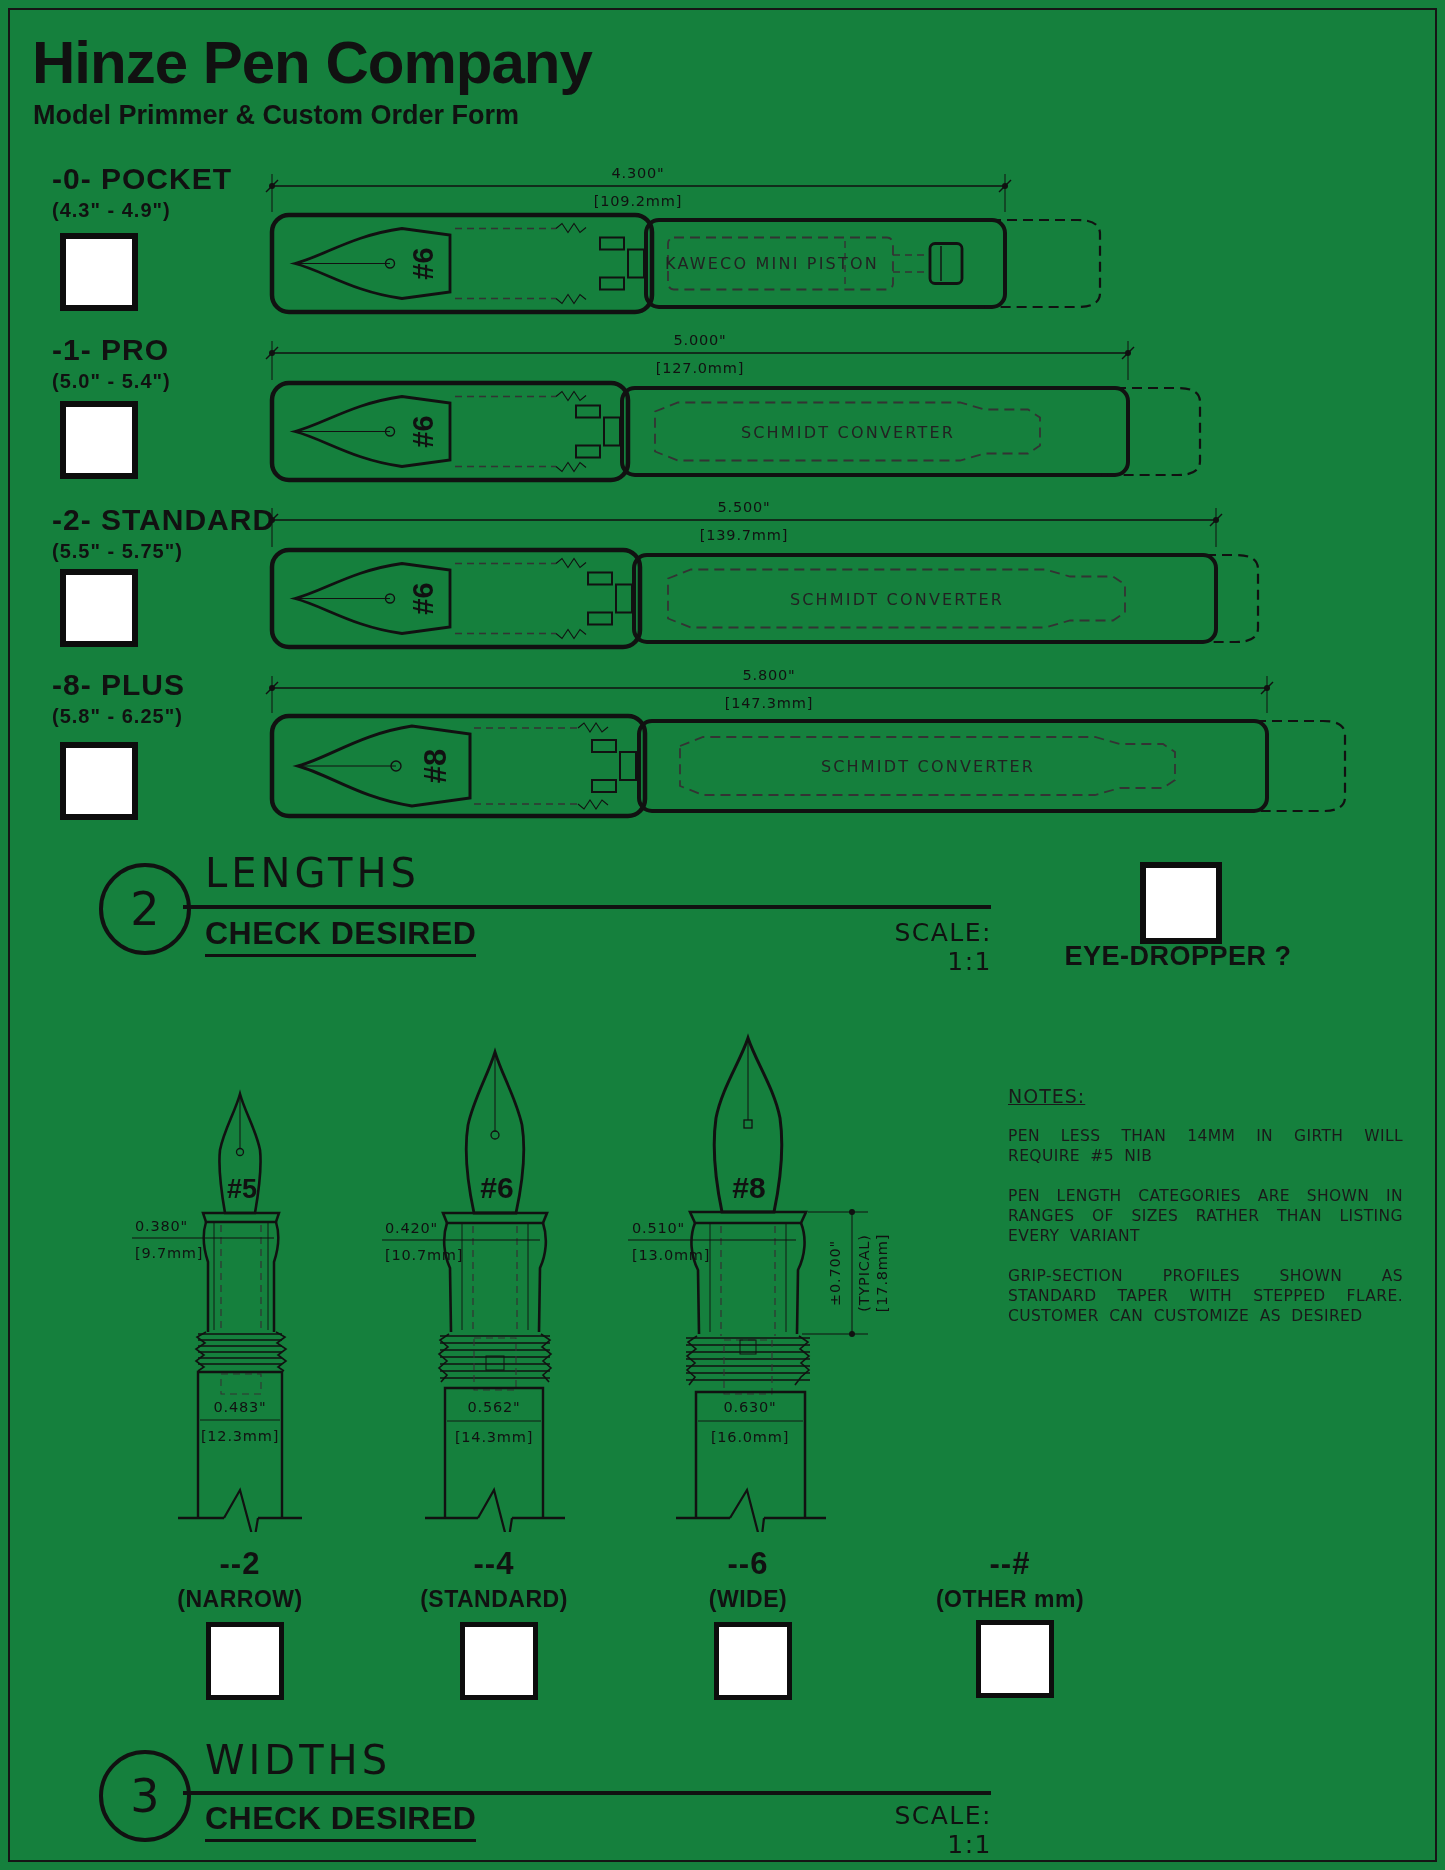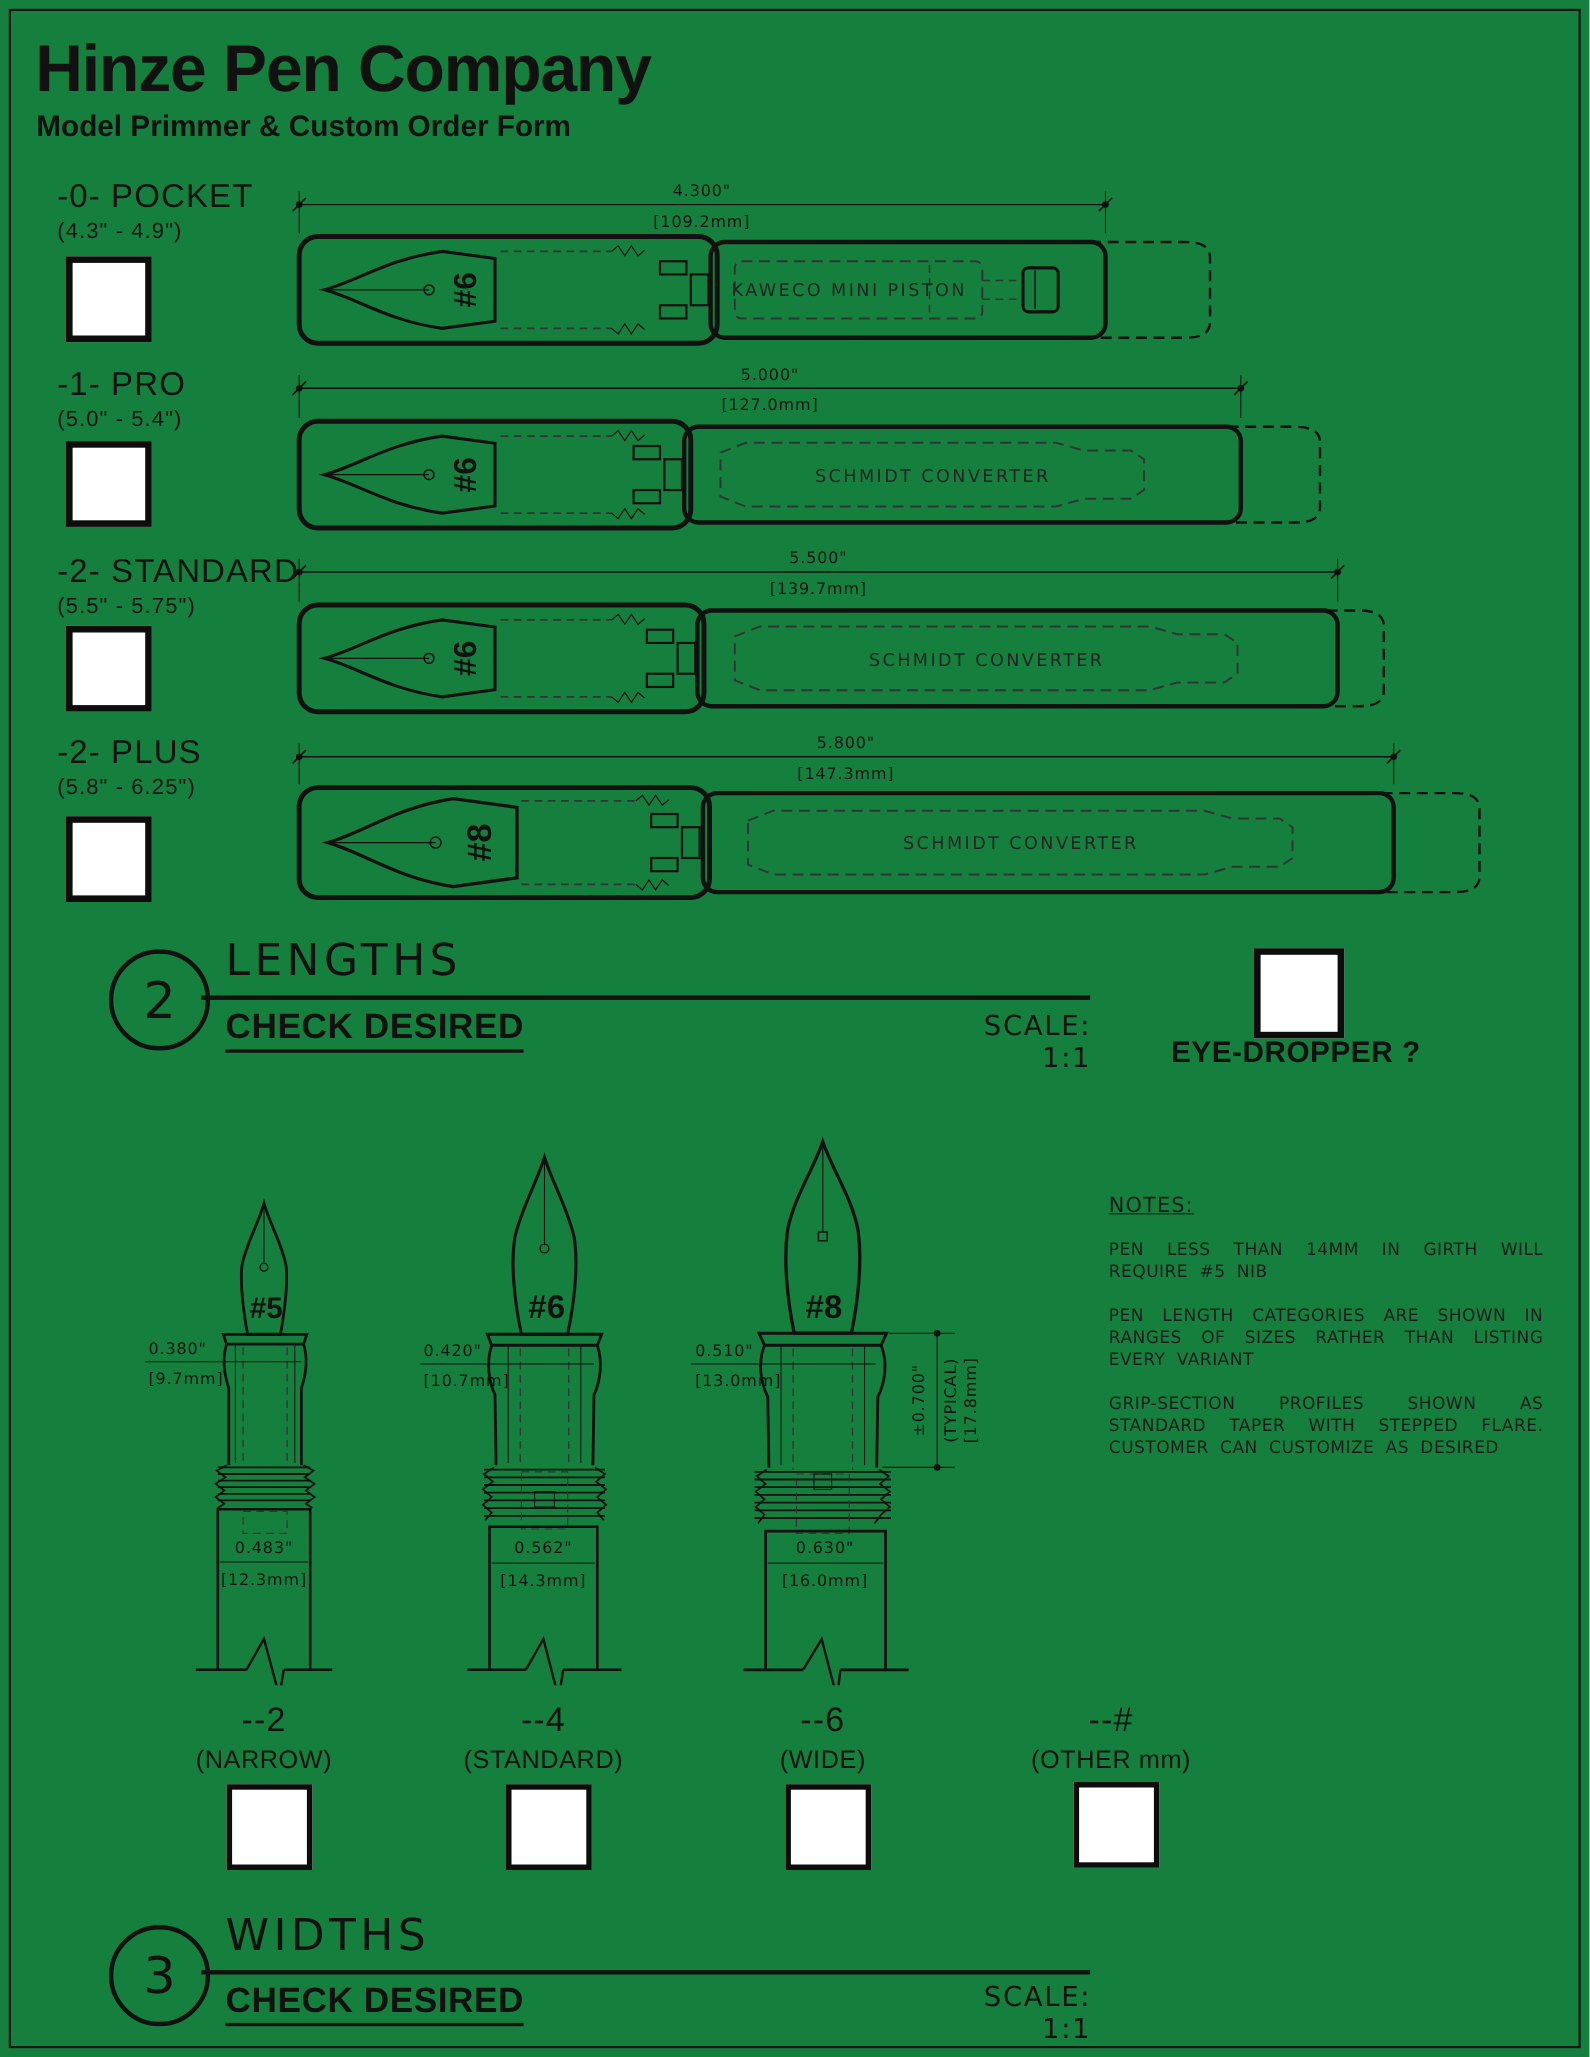--- a/index.html
+++ b/index.html
@@ -7,21 +7,21 @@
     position:relative; width:1445px; height:1870px; background:#15803d;
     font-family:"Liberation Sans", sans-serif; color:#111; overflow:hidden;
   }
   #frame { position:absolute; left:8px; top:8px; right:8px; bottom:8px;
     border:2px solid #151515; pointer-events:none; }
   .abs { position:absolute; }
   
   .company { font-size:60px; font-weight:700; letter-spacing:-1px; }
   .subtitle { font-size:27px; font-weight:700; }
   
-  .hand { font-family:"Liberation Sans",sans-serif; font-weight:400; }
+  .hand { font-family:"Liberation Sans",sans-serif; font-weight:700; }
   .model-code { font-size:30px; letter-spacing:1px; }
   .model-range { font-size:20px; letter-spacing:1px; margin-top:3px; }
   .chk { position:absolute; border:6px solid #0d0d0d; background:#fff; }
   .chk.small { border-width:5px; }
   
   .ball { position:absolute; width:84px; height:84px; border:4px solid #111;
     border-radius:50%; display:flex; align-items:center; justify-content:center;
     font-family:"DejaVu Sans",sans-serif; font-size:46px; }
   .banner-title { font-family:"DejaVu Sans",sans-serif; font-size:40px;
     letter-spacing:4px; font-weight:400; }
@@ -75,21 +75,21 @@
   </div>
   <div class="chk" style="left:60px;top:401px;width:66px;height:66px"></div>
 
   <div class="abs hand" style="left:52px;top:503px">
     <div class="model-code">-2- STANDARD</div>
     <div class="model-range">(5.5" - 5.75")</div>
   </div>
   <div class="chk" style="left:60px;top:569px;width:66px;height:66px"></div>
 
   <div class="abs hand" style="left:52px;top:668px">
-    <div class="model-code">-2- PLUS</div>
+    <div class="model-code">-8- PLUS</div>
     <div class="model-range">(5.8" - 6.25")</div>
   </div>
   <div class="chk" style="left:60px;top:742px;width:66px;height:66px"></div>
 
   <svg class="pen-svg" style="left:250px;top:148px" width="1150" height="175" viewBox="250 148 1150 175">
     <g>
       <line class="ln" x1="272" y1="186" x2="1005" y2="186" stroke-width="1.3"></line>
       <line class="ln" x1="272" y1="174" x2="272" y2="212" stroke-width="1"></line>
       <line class="ln" x1="1005" y1="174" x2="1005" y2="212" stroke-width="1"></line>
       <circle cx="272" cy="186" r="3" fill="#111"></circle>

